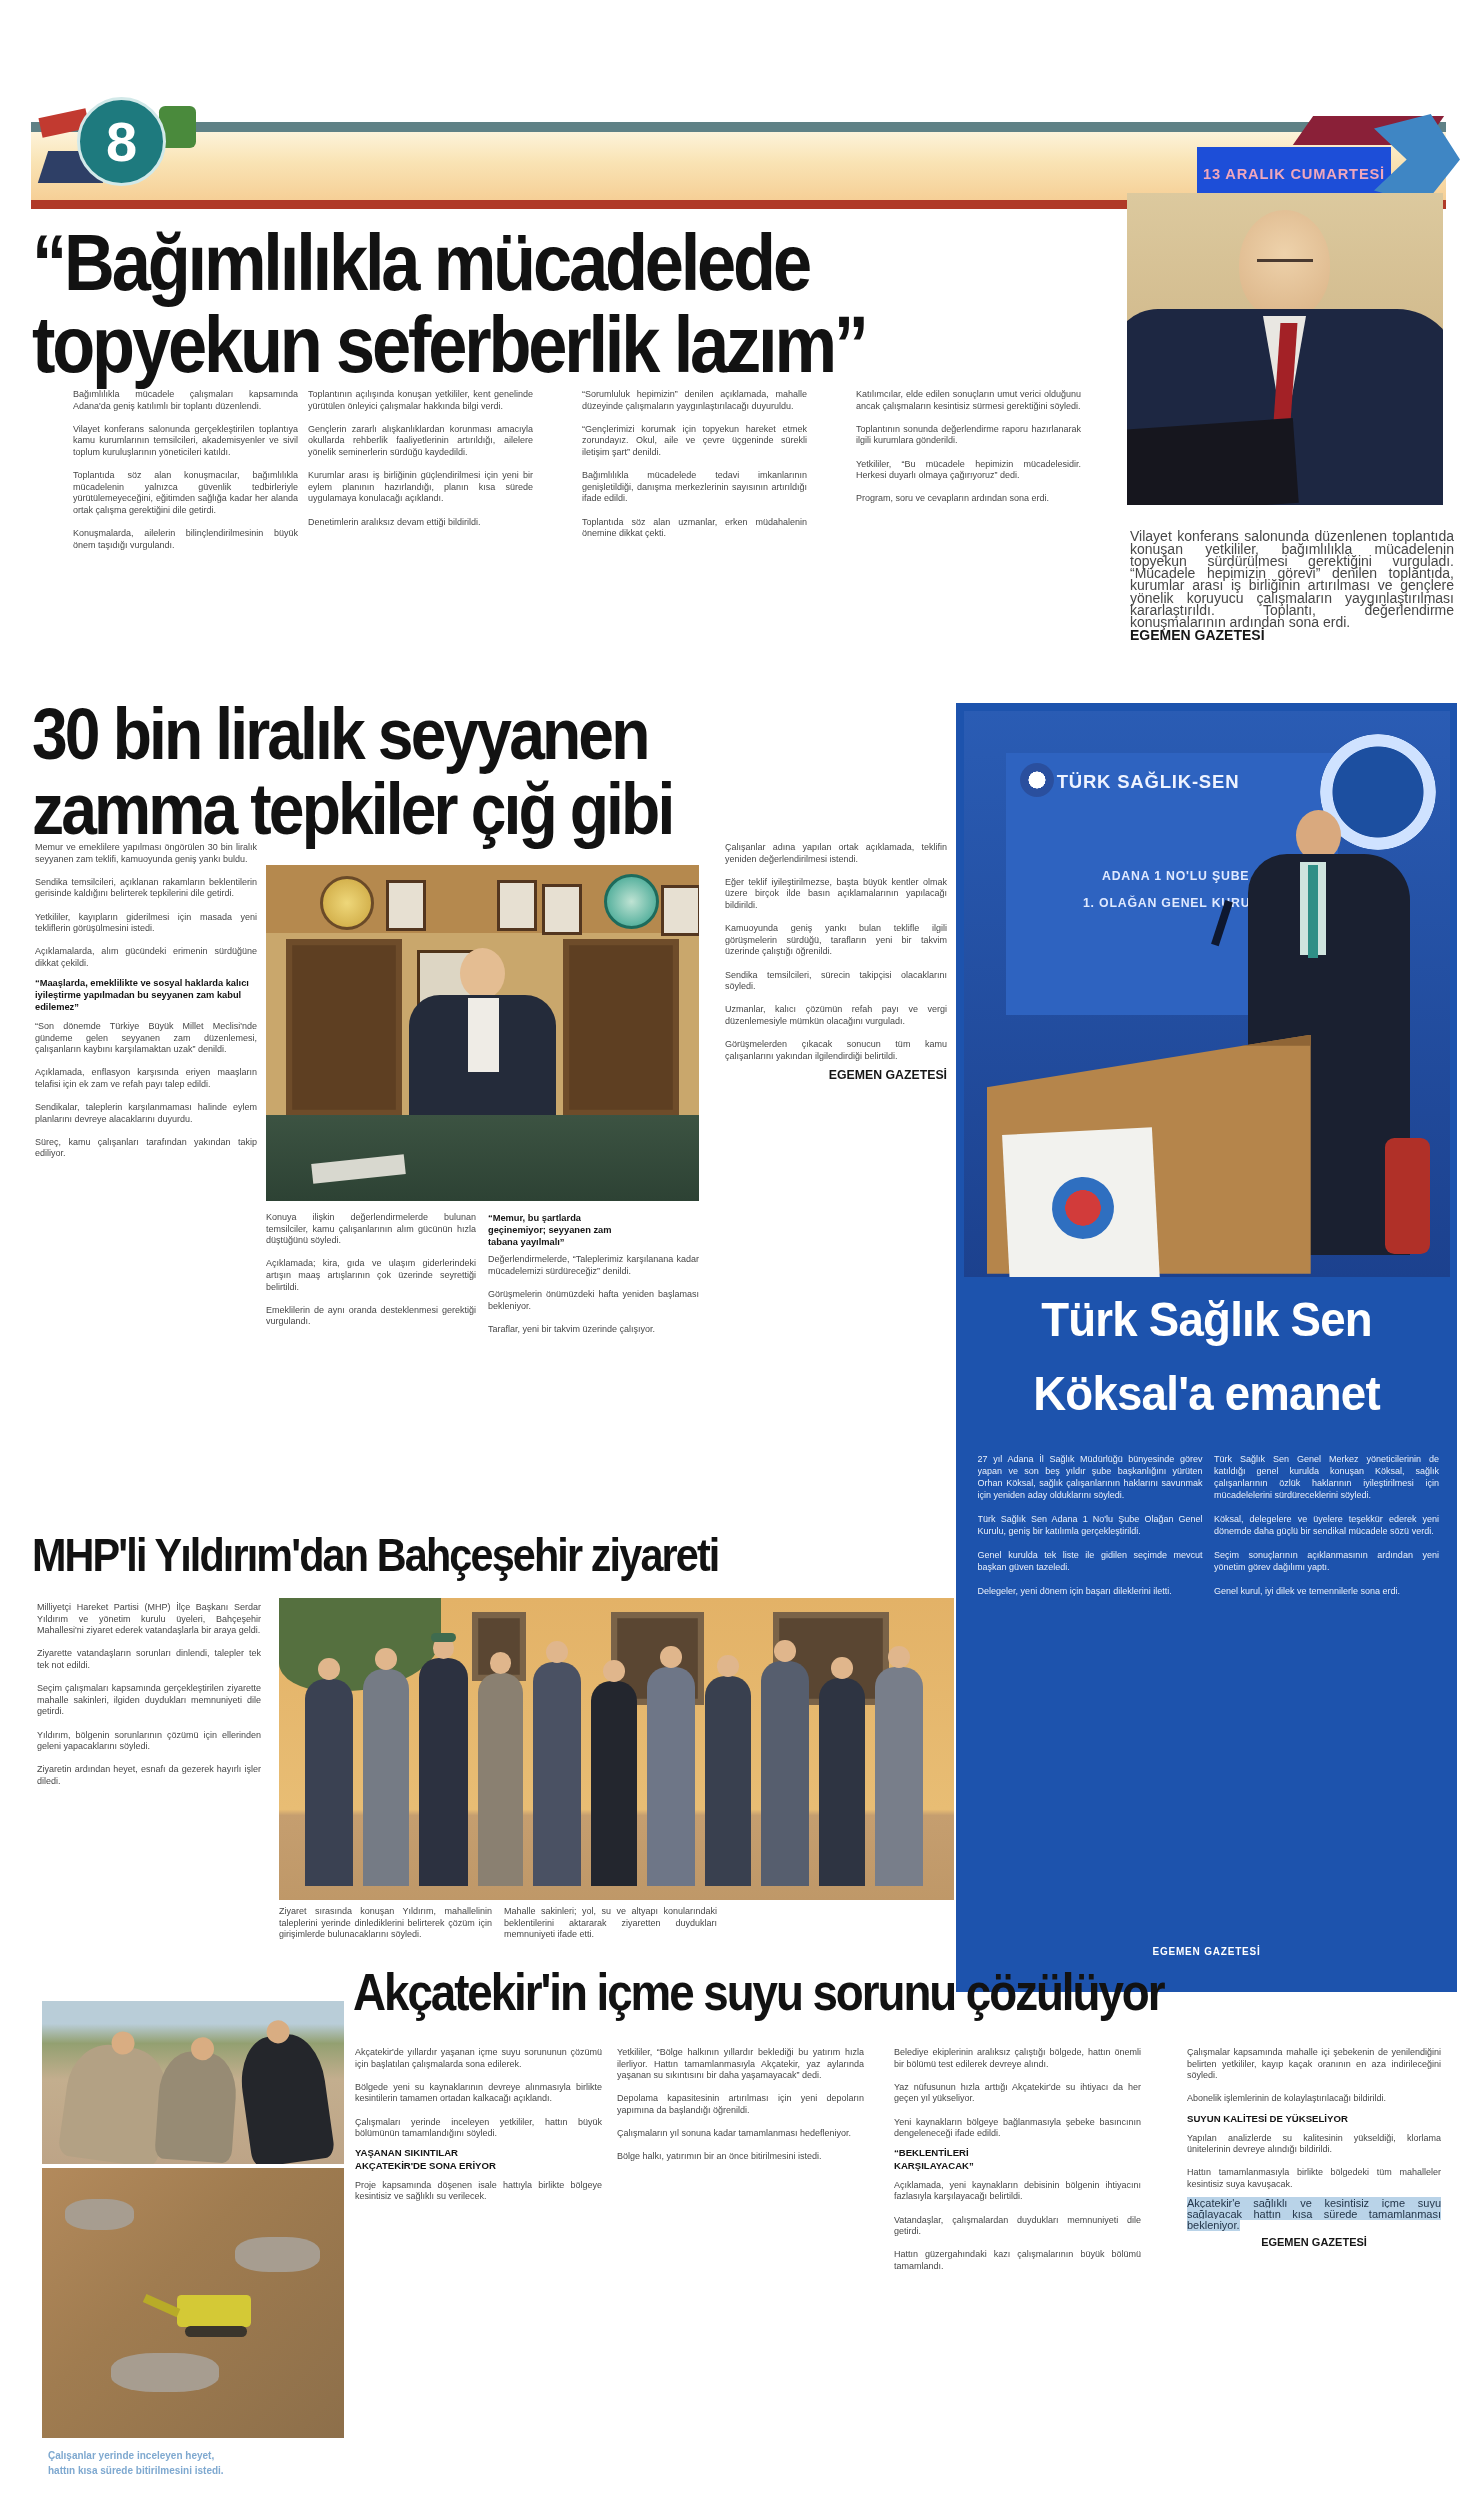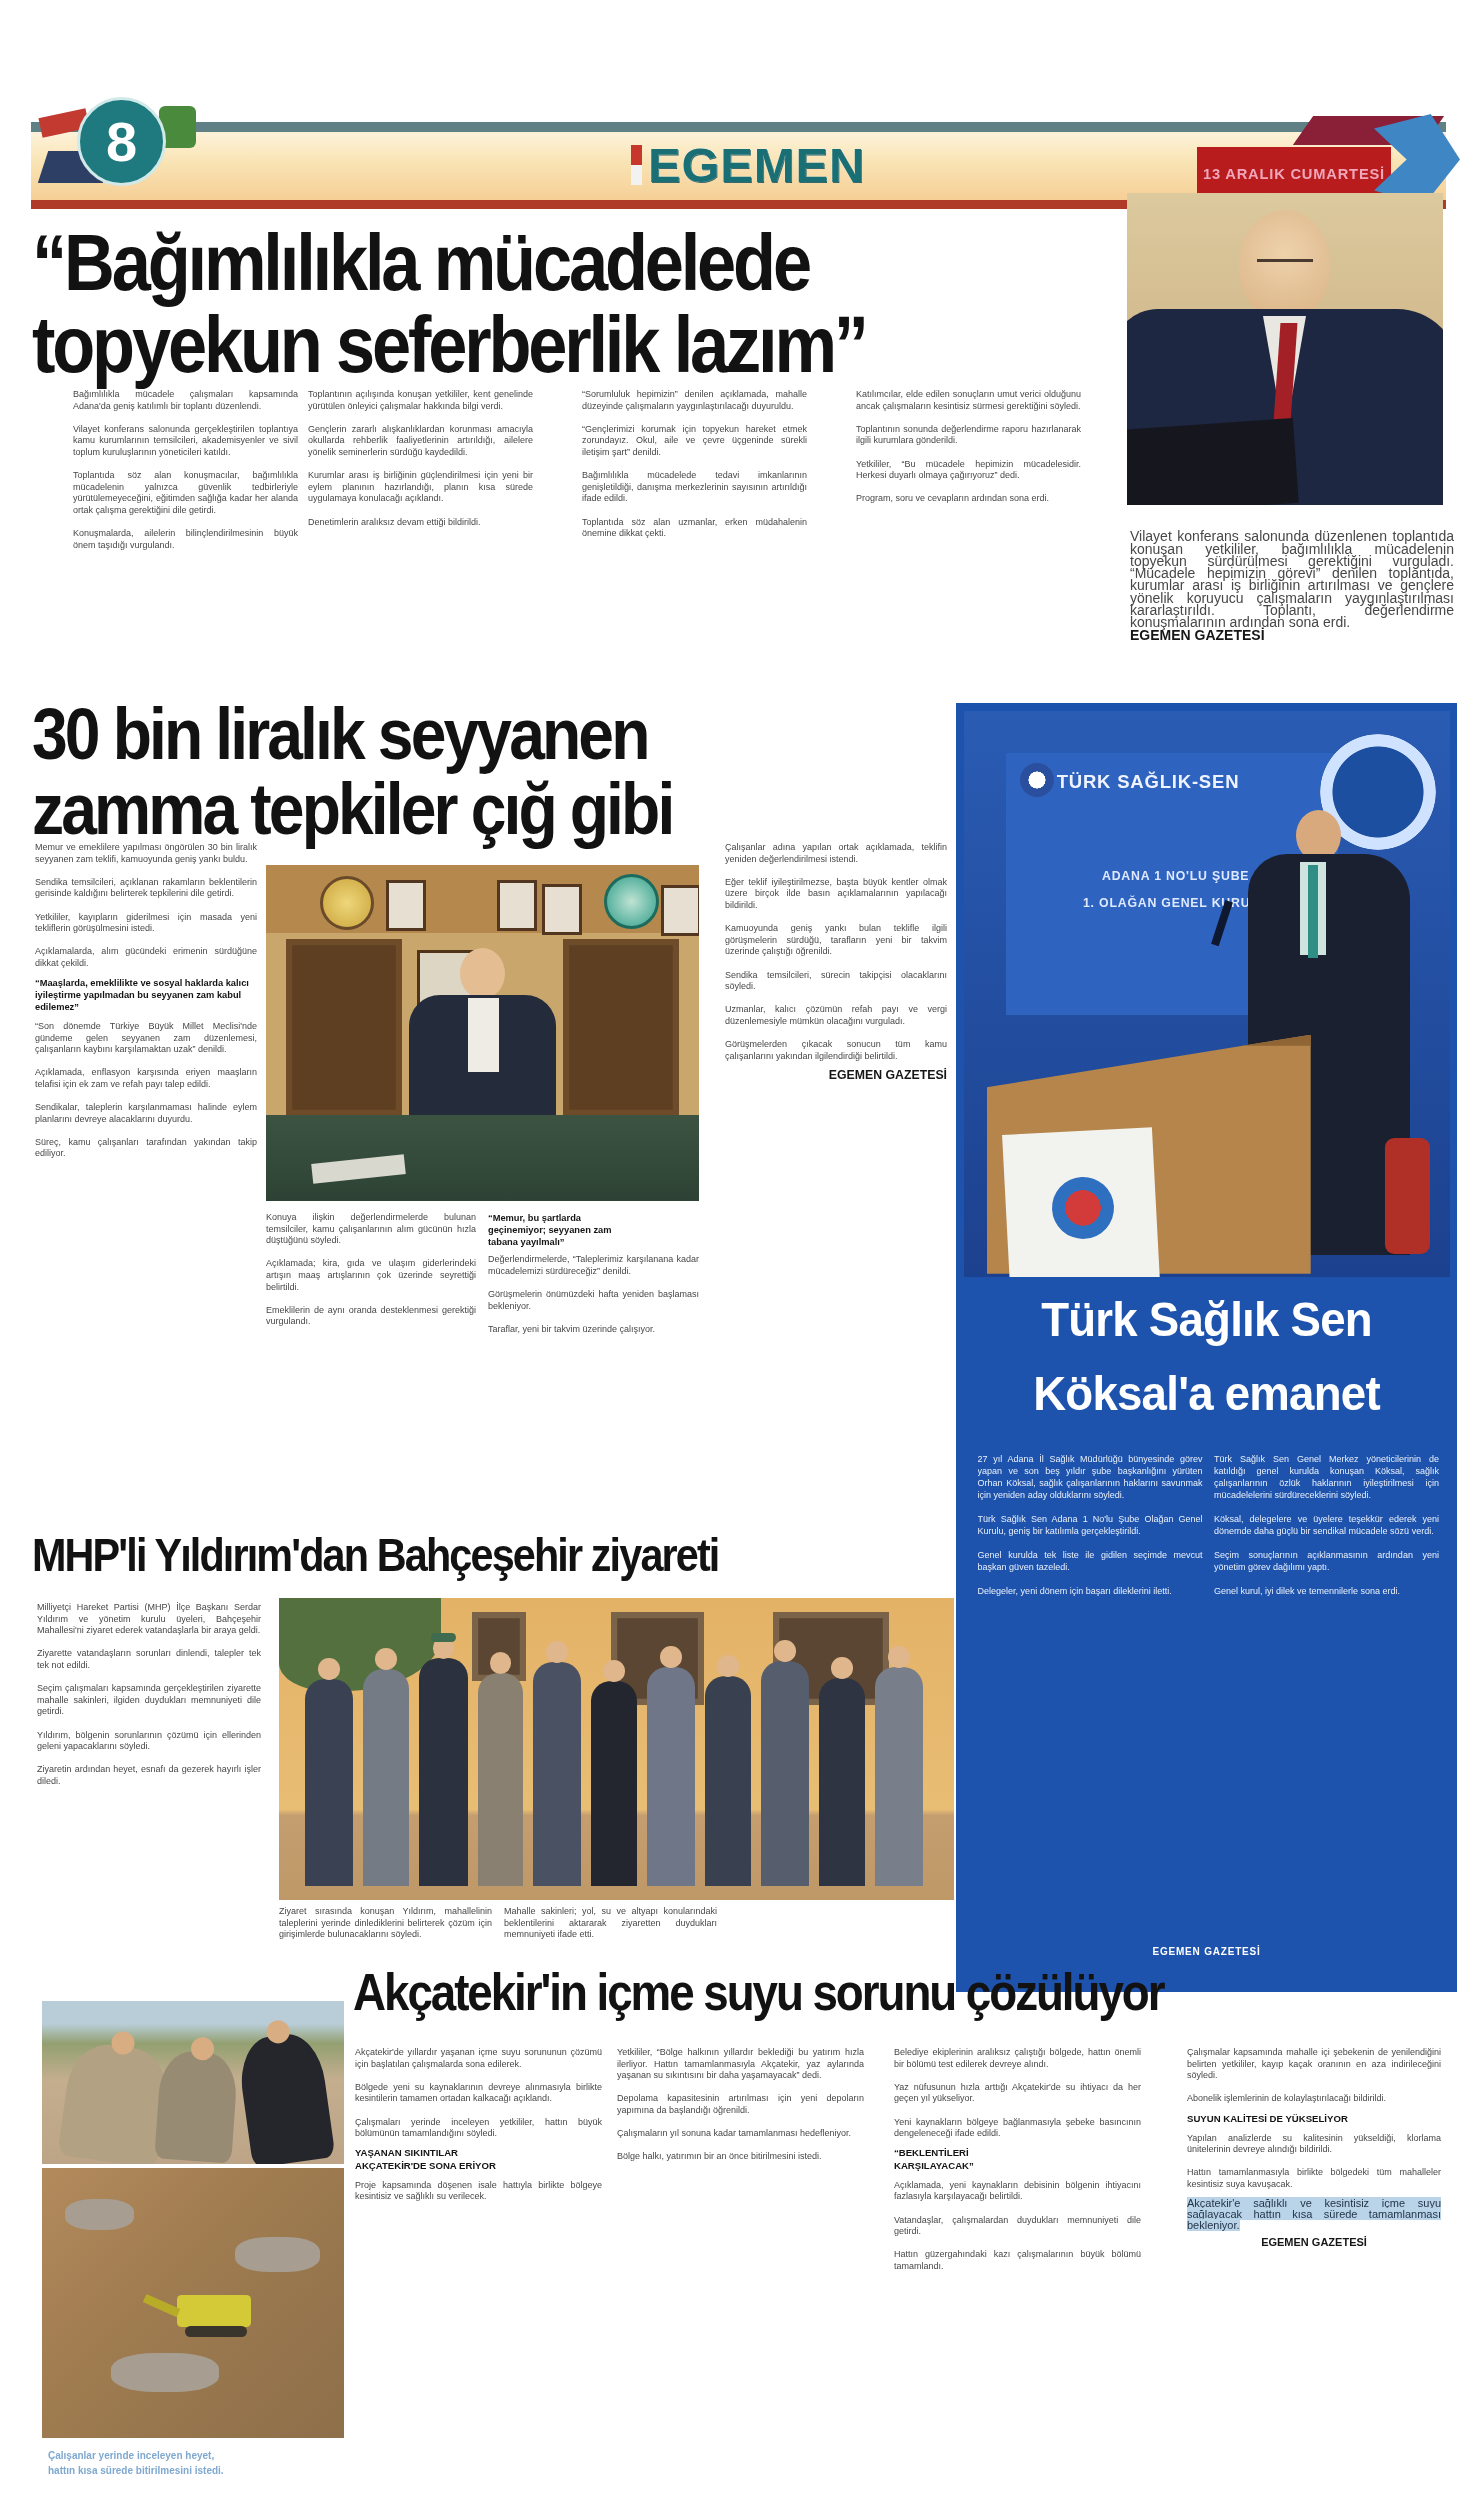--- a/index.html
+++ b/index.html
@@ -16,21 +16,21 @@
   .badge-green{left:159px;top:106px;width:37px;height:42px;background:#4a8a3c;border-radius:6.2px;}
   .badge-navy{left:43px;top:151px;width:65px;height:32px;background:#2e3f66;transform:skewX(-18deg);}
   .badge-circle{left:77px;top:97px;width:83px;height:83px;border-radius:50%;
                 background:#1e7a7e;border:3.9px solid #d2e9e9;display:flex;align-items:center;justify-content:center;}
   .badge-num{color:#fff;font-size:56px;font-weight:800;line-height:1;}
   .masthead{left:617px;top:129px;width:262px;height:71px;display:flex;align-items:center;justify-content:center;gap:6.2px;}
   .masthead-title{color:#1a6f74;font-size:49px;font-weight:800;letter-spacing:0.8px;
                   text-shadow:0 0 1.5px #e6f5f5,0.8px 0.8px 0 #0f4a4d;}
   .masthead-flag{width:10.8px;height:40px;background:linear-gradient(180deg,#c8372c 50%,#f2f2f2 50%);}
   .ribbon-sliver{left:1303px;top:116px;width:131px;height:29px;background:#8a2038;transform:skewX(-35deg);}
-  .ribbon{left:1197px;top:147px;width:194px;height:54px;background:#b91c1c;display:flex;align-items:center;justify-content:center;}
+  .ribbon{left:1197px;top:147px;width:194px;height:54px;background:#1d4ed8;display:flex;align-items:center;justify-content:center;}
   .ribbon-date{color:#f0a7bc;font-size:14.7px;font-weight:bold;letter-spacing:0.8px;white-space:nowrap;}
   .flag-arrow{left:1374px;top:114px;width:86px;height:91px;background:#3f86c4;
               clip-path:polygon(0 16%,66% 0,100% 50%,58% 100%,0 84%,38% 50%);}
 
   
   .hl{font-weight:800;color:#121212;white-space:pre-line;letter-spacing:-0.045em;
       transform:scaleX(.88);transform-origin:0 0;line-height:1.03;}
   .hl1{left:32px;top:222px;width:1265px;font-size:80px;}
   .hl2{left:32px;top:696px;width:1064px;font-size:73px;}
   .hl3{left:32px;top:1531px;width:1064px;font-size:47px;}
@@ -131,24 +131,20 @@
   <div class="abs band-cream"></div>
   <div class="abs band-red"></div>
 
   <div class="abs badge-red"></div>
   <div class="abs badge-green"></div>
   <div class="abs badge-navy"></div>
   <div class="abs badge-circle">
     <span class="badge-num">8</span>
   </div>
 
-  <div class="abs masthead">
-    <span class="masthead-flag"></span>
-    <span class="masthead-title">EGEMEN</span>
-  </div>
 
   <div class="abs ribbon-sliver"></div>
   <div class="abs ribbon">
     <span class="ribbon-date">13 ARALIK CUMARTESİ</span>
   </div>
   <div class="abs flag-arrow"></div>
 
   <div class="abs hl hl1">“Bağımlılıkla mücadelede
 topyekun seferberlik lazım”</div>
 

